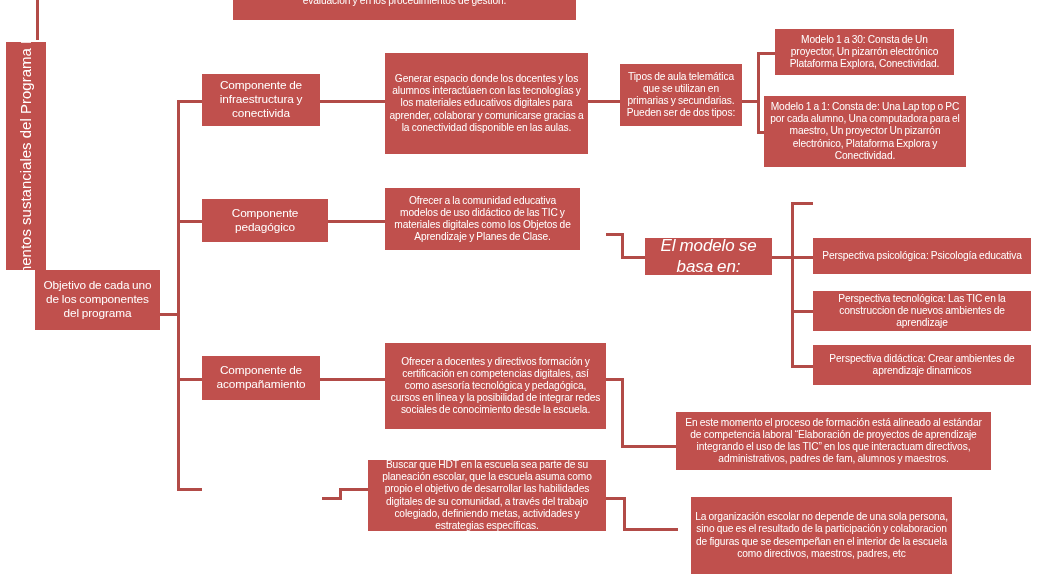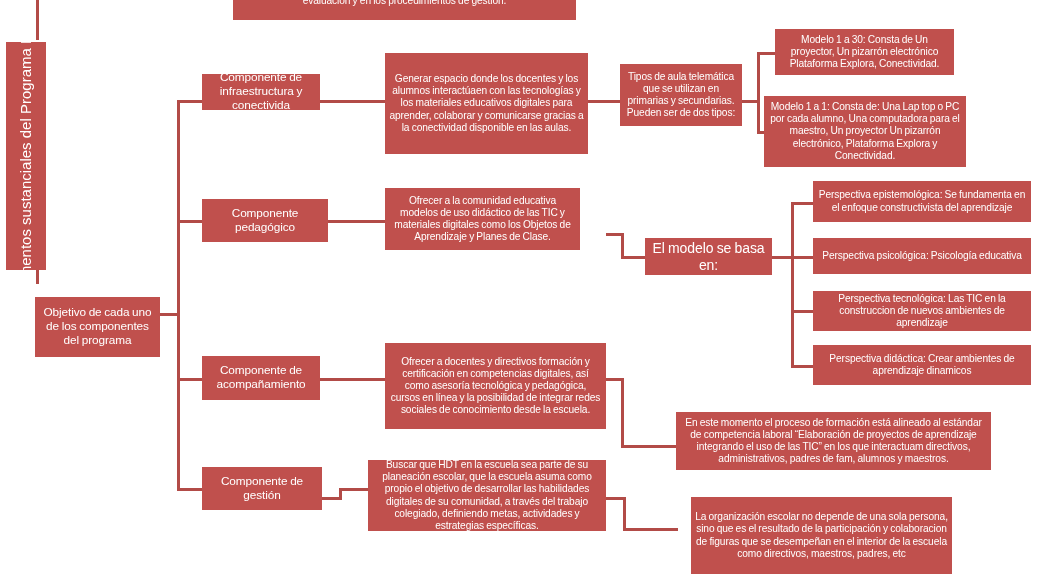--- a/index.html
+++ b/index.html
@@ -52,21 +52,21 @@
     line-height: 1.3;
     font-size: 15px;
   }
   .conn {
     position: absolute;
     background: #b24b47;
   }
   .conn.h { height: 3px; }
   .conn.v { width: 3px; }
   .fs10 { font-size: 10.2px; }
-  .fs11 { font-size: 14px; }
+  .fs11 { font-size: 17px; font-style: italic; }
   .fs12 { font-size: 11.8px; }
 </style>
 </head>
 <body>
 
 <div id="canvas">
 
   <div class="conn v" style="left:36px; top:0px; height:40px;"></div>
   <div class="conn v" style="left:36px; top:268px; height:16px;"></div>
 
@@ -111,25 +111,25 @@
   <div class="conn h" style="left:791px; top:365px; width:22px;"></div>
 
   <div class="box fs10" style="left:233px; top:-18px; width:343px; height:38px;">
     <span>evaluación y en los procedimientos de gestión.</span>
   </div>
 
   <div class="vtitle" style="left:6px; top:42px; width:40px; height:228px;">
     <span>elementos sustanciales del Programa HDT</span>
   </div>
 
-  <div class="box fs12" style="left:35px; top:297px; width:125px; height:60px;text-align:center;">
+  <div class="box fs12" style="left:35px; top:270px; width:125px; height:60px;text-align:center;">
     <span>Objetivo de cada uno de los componentes del programa</span>
   </div>
 
-  <div class="box fs12" style="left:202px; top:74px; width:118px; height:36px;">
+  <div class="box fs12" style="left:202px; top:74px; width:118px; height:52px;">
     <span>Componente de infraestructura y conectivida</span>
   </div>
 
   <div class="box fs10" style="left:385px; top:53px; width:203px; height:101px;">
     <span>Generar espacio donde los docentes y los alumnos interactúaen con las tecnologías y los materiales educativos digitales para aprender, colaborar y comunicarse gracias a la conectividad disponible en las aulas.</span>
   </div>
 
   <div class="box fs10" style="left:620px; top:64px; width:122px; height:62px;">
     <span>Tipos de aula telemática que se utilizan en primarias y secundarias. Pueden ser de dos tipos:</span>
   </div>
@@ -147,23 +147,20 @@
   </div>
 
   <div class="box fs10" style="left:385px; top:188px; width:195px; height:62px;">
     <span>Ofrecer  a la comunidad educativa modelos de uso didáctico de las TIC y materiales digitales como los Objetos de Aprendizaje y Planes de Clase.</span>
   </div>
 
   <div class="box fs11" style="left:645px; top:238px; width:127px; height:37px;">
     <span>El modelo se basa en:</span>
   </div>
 
-  <div class="box fs10" style="left:813px; top:181px; width:218px; height:41px;">
-    <span>Perspectiva epistemológica: Se fundamenta en el enfoque constructivista del aprendizaje</span>
-  </div>
 
   <div class="box fs10" style="left:813px; top:238px; width:218px; height:36px;">
     <span>Perspectiva psicológica: Psicología educativa</span>
   </div>
 
   <div class="box fs10" style="left:813px; top:291px; width:218px; height:40px;">
     <span>Perspectiva tecnológica: Las TIC en la construccion de nuevos ambientes de aprendizaje</span>
   </div>
 
   <div class="box fs10" style="left:813px; top:345px; width:218px; height:40px;">
@@ -175,23 +172,20 @@
   </div>
 
   <div class="box fs10" style="left:385px; top:343px; width:221px; height:86px;justify-content:center;">
     <span>Ofrecer a docentes y directivos formación y certificación en competencias digitales, así como asesoría tecnológica y pedagógica, cursos en línea y la posibilidad de integrar redes sociales de conocimiento desde la escuela.</span>
   </div>
 
   <div class="box fs10" style="left:676px; top:412px; width:315px; height:58px;">
     <span>En este momento el proceso de formación está alineado al estándar de competencia laboral “Elaboración de proyectos de aprendizaje integrando el uso de las TIC” en los que interactuam directivos, administrativos, padres de fam, alumnos y maestros.</span>
   </div>
 
-  <div class="box fs12" style="left:202px; top:467px; width:120px; height:43px;">
-    <span>Componente de gestión</span>
-  </div>
 
   <div class="box fs10" style="left:368px; top:460px; width:238px; height:71px;">
     <span>Buscar que HDT en la escuela sea parte de su planeación escolar, que la escuela asuma como propio el objetivo de desarrollar las habilidades digitales de su comunidad, a través del trabajo colegiado, definiendo metas, actividades y estrategias específicas.</span>
   </div>
 
   <div class="box fs10" style="left:691px; top:497px; width:261px; height:77px;justify-content:flex-end;">
     <span>La organización escolar no depende de una sola persona, sino que es el resultado de la participación y colaboracion de figuras que se desempeñan en el interior de la escuela como directivos, maestros, padres, etc</span>
   </div>
 
 </div>

